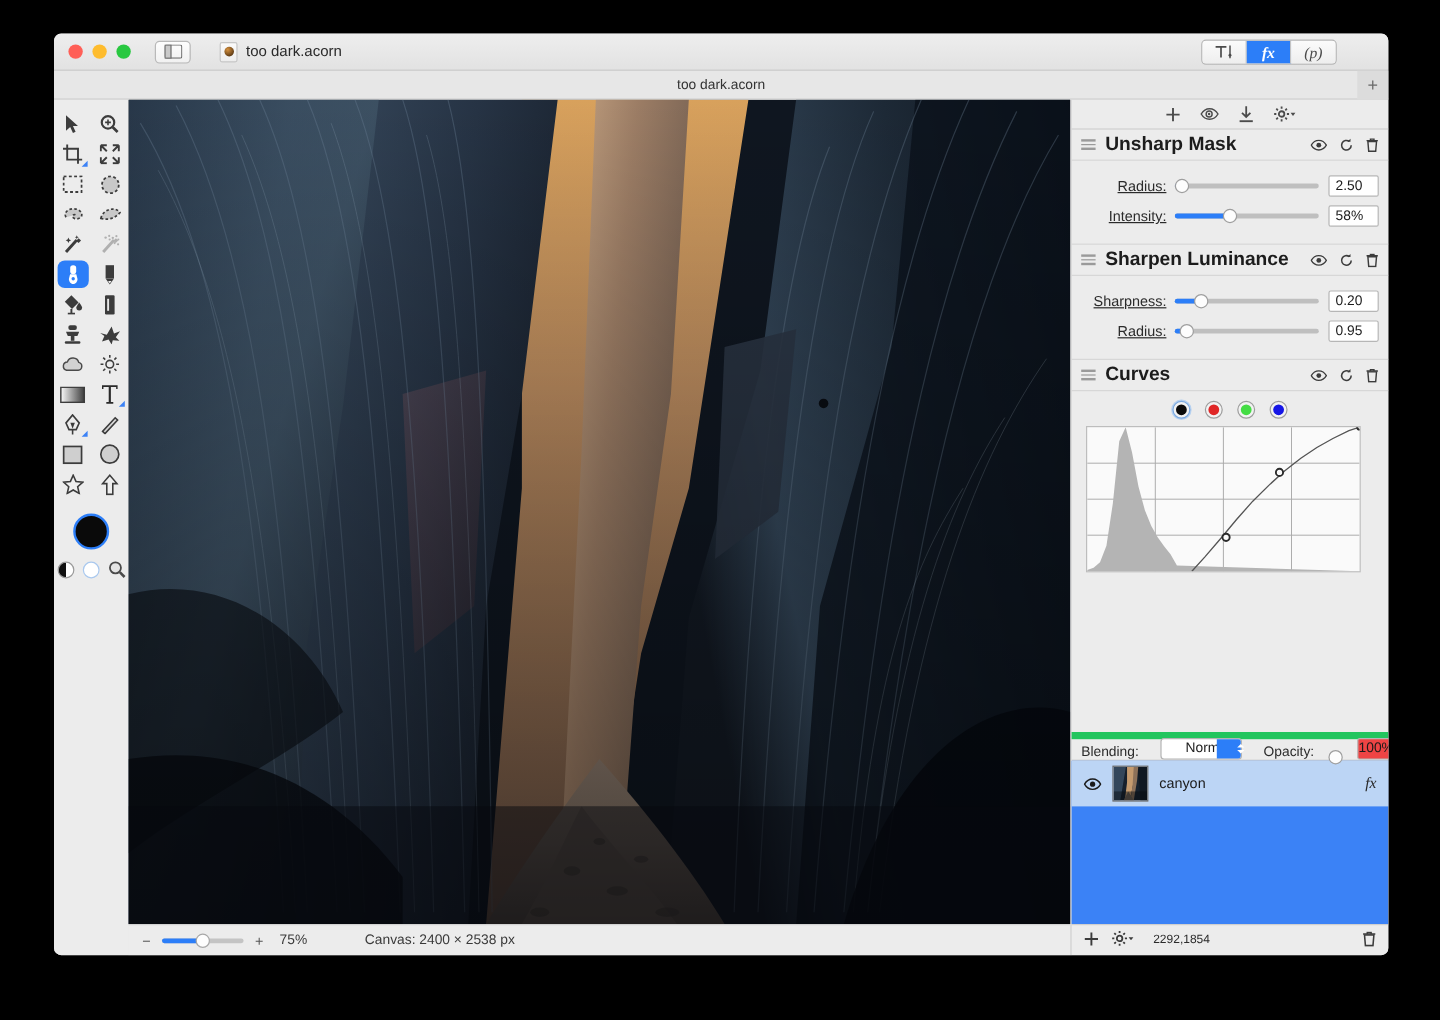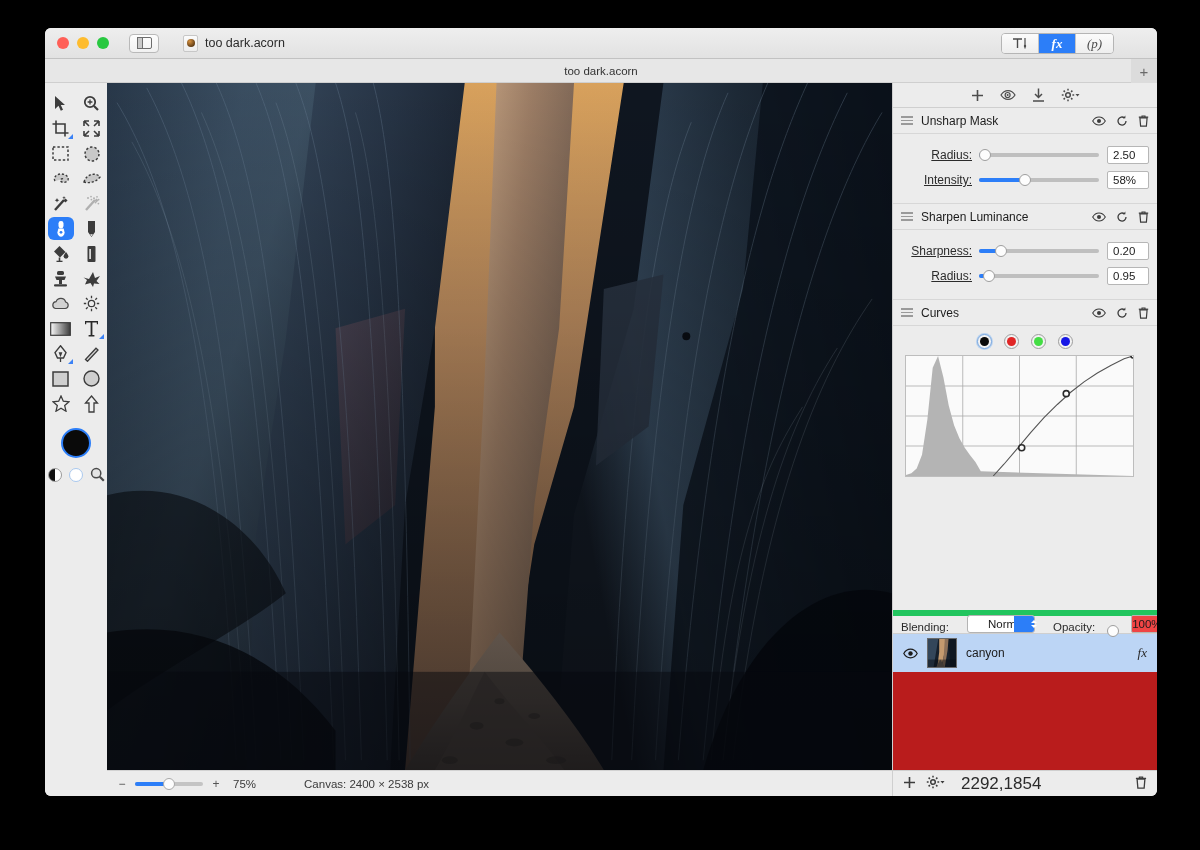--- a/index.html
+++ b/index.html
@@ -151,21 +151,21 @@
     border-bottom: 1px solid #cfcfcf; flex: none; }
   .fx-toolbar .ic { color: #4c4c4c; display: flex; align-items: center; }
 
   .filters { flex: none; }
   .filter-head {
     height: 26px; display: flex; align-items: center; gap: 8px;
     padding: 0 8px; border-bottom: 1px solid #d7d7d7;
   }
   .grip { display: flex; flex-direction: column; gap: 2px; }
   .grip i { display: block; width: 12px; height: 1.5px; background: #9a9a9a; }
-  .filter-title { font-size: 12px; font-weight: normal; color: #1c1c1c; flex: 1; }
+  .filter-title { font-size: 16px; font-weight: bold; color: #1c1c1c; flex: 1; }
   .head-icons { display: flex; align-items: center; gap: 10px; color: #3c3c3c; }
 
   .filter-body { padding: 7px 8px 9px 8px; border-bottom: 1px solid #d7d7d7; }
   .param { display: flex; align-items: center; height: 22px; margin: 3px 0; }
   .plabel { width: 78px; text-align: right; font-size: 12px; color: #2b2b2b; padding-right: 7px; text-decoration: underline; }
   .strack { flex: 1; height: 4px; border-radius: 2px; background: #bfbfbf; position: relative; margin-right: 8px; }
   .sfill { position: absolute; left: 0; top: 0; bottom: 0; background: #2c7ef8; border-radius: 2px; }
   .sknob { position: absolute; top: 50%; width: 12px; height: 12px; border-radius: 50%;
     background: #fdfdfd; border: 1px solid #9e9e9e; transform: translate(-50%,-50%); }
   .pfield {
@@ -203,35 +203,35 @@
   }
   .select .arrows i { display: block; width: 0; height: 0; border-left: 3px solid transparent;
     border-right: 3px solid transparent; }
   .select .arrows i.up { border-bottom: 3.5px solid #fff; }
   .select .arrows i.dn { border-top: 3.5px solid #fff; }
 
   .otrack { width: 46px; height: 4px; border-radius: 2px; background: #c1c1c1; position: relative; }
   .ofield { width: 38px; height: 18px; background: #ef4444; border: 1px solid #b6b6b6; border-radius: 2px;
     font-size: 11.5px; display: flex; align-items: center; justify-content: center; color: #1b1b1b; }
 
-  .layer-list { flex: none; background: #b91c1c; height: 136px; }
+  .layer-list { flex: none; background: #3b82f6; height: 136px; }
   .layer-row {
     height: 38px; display: flex; align-items: center; gap: 9px; padding: 0 10px;
     background: #bcd5f5;
   }
   .layer-thumb {
     width: 30px; height: 30px; border: 1px solid #6a6a6a; overflow: hidden; flex: none;
   }
   .layer-thumb svg { display:block; width:100%; height:100%; }
   .layer-name { flex: 1; font-size: 12px; color: #1b1b1b; }
   .layer-fx { font-style: italic; font-family: "Liberation Serif", serif; font-size: 13px; color: #2a2a2a; }
 
   .layers-bottom {
     height: 26px; display: flex; align-items: center; gap: 10px; padding: 0 10px;
-    border-top: 1px solid #cfcfcf; flex: none; font-size: 17px; color: #2b2b2b;
+    border-top: 1px solid #cfcfcf; flex: none; font-size: 10px; color: #2b2b2b;
   }
   .layers-bottom .coords { margin-left: 6px; }
   .layers-bottom .trash { margin-left: auto; }
 </style>
 </head>
 <body>
 
 <div class="window">
 
   <div class="titlebar">

